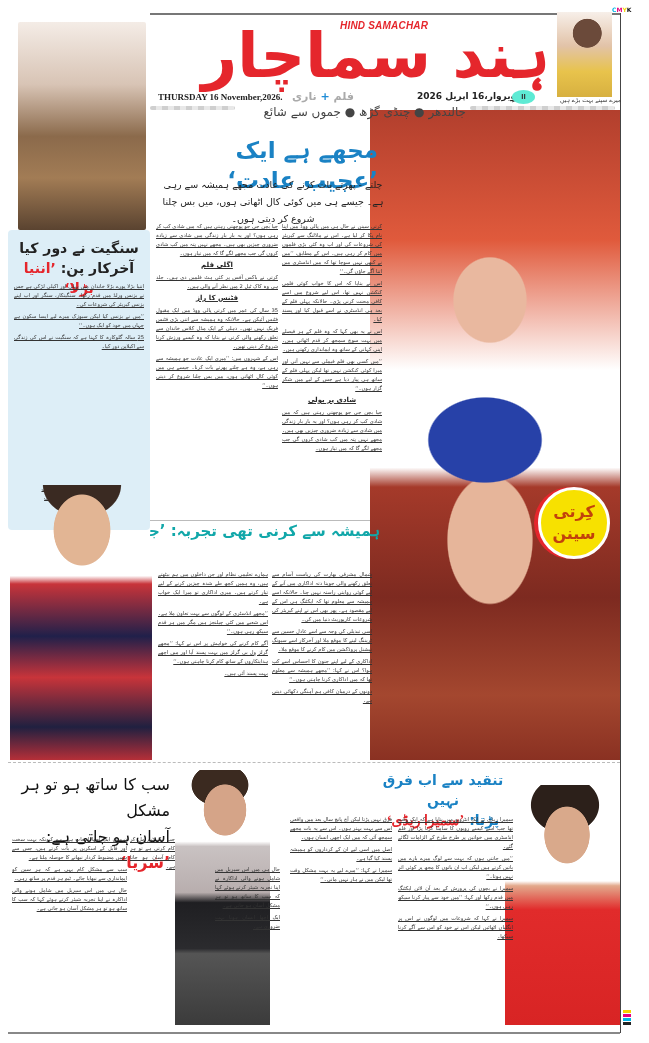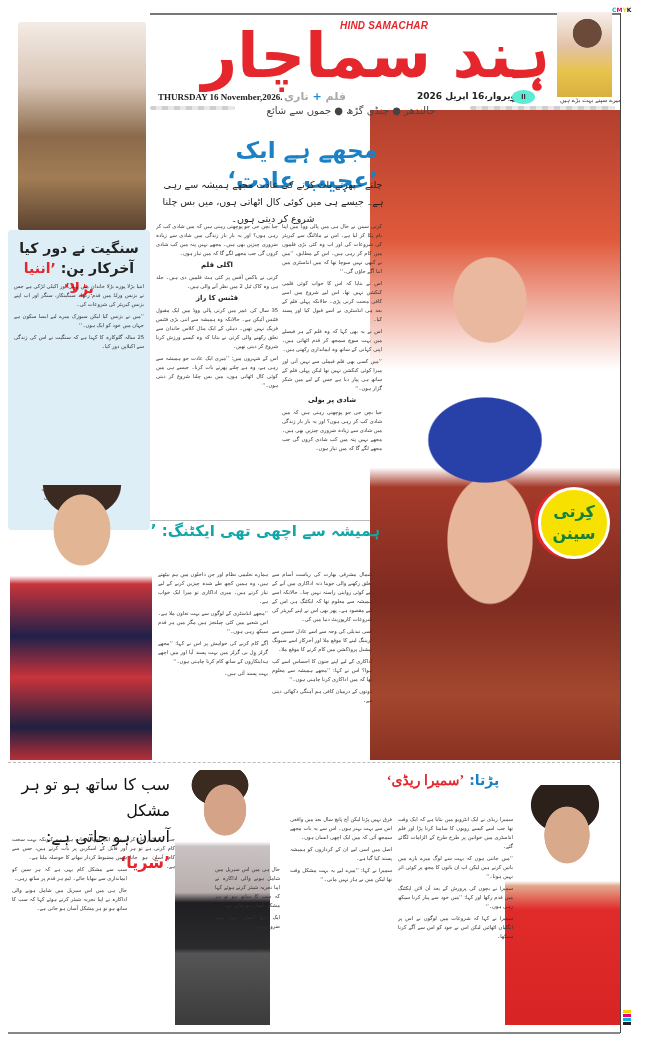--- a/index.html
+++ b/index.html
@@ -18,25 +18,25 @@
     .cmyk span:nth-child(2){color:#e6007e}
     .cmyk span:nth-child(3){color:#f5d400}
     .cmyk span:nth-child(4){color:#111}
     .cmyk-bottom { left: 623px; top: 1010px; width: 8px; }
     .cmyk-bottom div { height: 3px; margin-bottom: 1px; }
 
     
     .masthead-en { left: 340px; top: 20px; font: bold 10px "Liberation Sans", sans-serif; color: #e5262c; font-style: italic; letter-spacing: .2px; }
     .masthead { left: 170px; top: 20px; width: 380px; height: 72px; font: bold 62px "DejaVu Sans", sans-serif; color: #e5262c; direction: rtl; line-height: 72px; letter-spacing: -2px; }
     .dateline { left: 158px; top: 92px; font: bold 9px "Liberation Serif", serif; color: #222; }
-    .section-tag { left: 284px; top: 90px; font: bold 11px "DejaVu Sans", sans-serif; color: #aaa; direction: rtl; }
+    .section-tag { left: 292px; top: 90px; font: bold 11px "DejaVu Sans", sans-serif; color: #aaa; direction: rtl; }
     .section-tag .plus { color: #1f8cd6; }
     .urdu-date { left: 417px; top: 91px; font: bold 9px "DejaVu Sans", sans-serif; color: #222; direction: rtl; }
     .page-num { left: 512px; top: 90px; width: 23px; height: 14px; border-radius: 50%; background: #5eead4; font: bold 8px "Liberation Sans", sans-serif; text-align: center; line-height: 14px; color: #333; }
-    .editions { left: 236px; top: 105px; width: 230px; font-size: 10px; color: #444; text-align: center; direction: rtl; }
+    .editions { left: 236px; top: 105px; width: 230px; font-size: 12px; color: #444; text-align: right; direction: rtl; }
     .wavy { height: 4px; background: repeating-linear-gradient(90deg, #cfcfcf 0 6px, #e8e8e8 6px 12px); border-radius: 2px; }
 
     
     .photo { overflow: hidden; }
     .ph-topleft { left: 18px; top: 22px; width: 128px; height: 208px; background: linear-gradient(180deg, #f4ece6 0%, #d8c4b5 30%, #8b6a4b 55%, #a27c55 75%, #5a4330 100%); border-radius: 2px; }
     .ph-topright { left: 557px; top: 12px; width: 55px; height: 85px; background: radial-gradient(circle at 55% 25%, #6b4a3a 0 20%, transparent 21%), linear-gradient(180deg, #f7efe9 0%, #e2c3a8 40%, #e8c34c 70%, #d7b040 100%); }
     .ph-kriti { left: 370px; top: 110px; width: 250px; height: 650px;
       background:
         radial-gradient(ellipse 60px 70px at 120px 190px, #e9b89f 0 60%, transparent 62%),
         radial-gradient(ellipse 80px 60px at 115px 330px, #2741a8 0 70%, transparent 72%),
@@ -58,40 +58,40 @@
     }
     .ph-sameera { left: 505px; top: 785px; width: 115px; height: 240px;
       background:
         radial-gradient(ellipse 32px 40px at 62px 50px, #d9a98b 0 70%, transparent 72%),
         radial-gradient(ellipse 48px 40px at 60px 20px, #2c201a 0 70%, transparent 72%),
         linear-gradient(180deg, transparent 0 40%, #e3a98c 42%, #e12b2b 52%, #d82424 100%);
     }
 
     
     .name-badge { left: 538px; top: 487px; width: 72px; height: 72px; border-radius: 50%; background: #f7e100; border: 3px solid #fff; box-shadow: -4px 0 0 #e5262c; display: flex; flex-direction: column; align-items: center; justify-content: center; direction: rtl; }
-    .name-badge span { font: bold 16px "DejaVu Sans", sans-serif; color: #15803d; line-height: 22px; }
+    .name-badge span { font: bold 16px "DejaVu Sans", sans-serif; color: #c2410c; line-height: 22px; }
 
     .top-right-caption { left: 560px; top: 96px; font-size: 6px; color: #333; direction: rtl; }
 
     
     .h-main { left: 158px; top: 135px; width: 220px; font: bold 23px "DejaVu Sans", sans-serif; color: #1a82c4; text-align: right; direction: rtl; line-height: 30px; }
     .intro { left: 158px; top: 176px; width: 230px; font: 9.5px "DejaVu Sans", sans-serif; color: #222; text-align: center; direction: rtl; line-height: 17px; }
 
     .left-box { left: 8px; top: 230px; width: 142px; height: 300px; background: #ddeef7; border-radius: 4px; }
     .h-ananya { left: 12px; top: 238px; width: 134px; font: bold 14px "DejaVu Sans", sans-serif; color: #222; text-align: center; direction: rtl; line-height: 20px; }
     .h-ananya .name { color: #e5262c; }
 
     .h-jovita { left: 150px; top: 522px; width: 230px; font: bold 15px "DejaVu Sans", sans-serif; color: #11a7a9; text-align: right; direction: rtl; white-space: nowrap; overflow: hidden; }
     .h-shriya { left: 10px; top: 772px; width: 160px; font: 16px "DejaVu Sans", sans-serif; color: #111; text-align: right; direction: rtl; line-height: 26px; }
     .h-shriya .name { color: #e5262c; font-weight: bold; }
     .h-sameera { left: 378px; top: 770px; width: 130px; font: bold 14px "DejaVu Sans", sans-serif; color: #1a82c4; text-align: center; direction: rtl; line-height: 20px; }
     .h-sameera .name { color: #e5262c; font-family: Liberation Serif, serif; }
 
     
-    .col { font: 5.2px "DejaVu Sans", sans-serif; color: #333; direction: rtl; text-align: justify; line-height: 9px; overflow: hidden; }
+    .col { font: 5.2px "DejaVu Sans", sans-serif; color: #333; direction: rtl; text-align: justify; line-height: 9px; overflow: hidden; text-decoration: underline; }
     .col p { margin-bottom: 3px; }
     .col .sub { font-weight: bold; text-align: center; font-size: 7px; margin: 3px 0; color: #222; }
 
     .divider-h { height: 1px; background: #bbb; }
     .dotted { border-top: 1px dashed #bbb; }
   </style>
 </head>
 <body>
 
 <div class="abs top-rule"></div>
@@ -159,21 +159,21 @@
 <div class="abs col" style="left:14px;top:282px;width:130px;height:200px;">
   <p>اننیا بڑلا پورے بڑلا خاندان میں پہلی اور اکیلی لڑکی ہے جس نے بزنس ورلڈ میں قدم رکھا۔ سنگیتکار، سنگر اور اب اپنے بزنس کیریئر کی شروعات کی۔</p>
   <p>’’میں نے بزنس کیا لیکن سیوزک میرے لیے ایسا سکون ہے جہاں میں خود کو ایک ہوں۔‘‘</p>
   <p>25 سالہ گلوکارہ کا کہنا ہے کہ سنگیت نے اس کی زندگی سے اکیلاپن دور کیا۔</p>
 </div>
 <div class="abs col" style="left:40px;top:484px;width:80px;height:34px;text-align:center;">چلنے پر باتوں سے جڑے، لکھیں، ٹیکی کلاس اور کرنا، کہانیاں گنگنا دیتی ہے۔</div>
 
 <div class="abs divider-h" style="left:150px;top:520px;width:220px;"></div>
 <div class="abs photo ph-jovita"></div>
 <div class="abs h-jovita">
-  <span>ہمیشہ سے اچھی تھی ایکٹنگ:</span> <span>’جویتا دتہ‘</span>
+  <span>ہمیشہ سے کرنی تھی تجربہ:</span> <span>’جویتا دتہ‘</span>
 </div>
 <div class="abs col" style="left:272px;top:570px;width:100px;height:180px;">
   <p>شمال مشرقی بھارت کی ریاست آسام سے تعلق رکھنے والی جویتا دتہ اداکاری میں آنے کے لیے کوئی روایتی راستہ نہیں چنا۔ حالانکہ اسے ہمیشہ سے معلوم تھا کہ ایکٹنگ ہی اس کے لیے مقصود ہے۔ پھر بھی اس نے اپنے کیریئر کی شروعات کارپوریٹ دنیا میں کی۔</p>
   <p>اسی تبدیلی کی وجہ سے اسے عادل حسین سے ٹریننگ لینے کا موقع ملا اور آخرکار اسے سیونگ نیشنل پروڈکشن میں کام کرنے کا موقع ملا۔</p>
   <p>اداکاری کے لیے اپنے جنون کا احساس اسے کب ہوا؟ اس نے کہا: ’’مجھے ہمیشہ سے معلوم تھا کہ میں اداکاری کرنا چاہتی ہوں۔‘‘</p>
   <p>دونوں کے درمیان کافی ہم آہنگی دکھائی دیتی ہے۔</p>
 </div>
 <div class="abs col" style="left:158px;top:570px;width:110px;height:180px;">
   <p>ہمارے تعلیمی نظام اور جن داخلوں میں ہم بیٹھتے ہیں، وہ ہمیں کچھ طے شدہ چیزیں کرنے کے لیے تیار کرتے ہیں۔ میری اداکاری تو میرا ایک خواب ہے۔</p>
   <p>’’مجھے انڈسٹری کے لوگوں سے بہت تعاون ملا ہے۔ اس شعبے میں کئی چیلنجز ہیں مگر میں ہر قدم سیکھ رہی ہوں۔‘‘</p>
@@ -196,20 +196,21 @@
   <p>سب سے مشکل کام یہی ہے کہ ہر سین کو ایمانداری سے نبھایا جائے۔ ٹیم ہر قدم پر ساتھ رہی۔</p>
   <p>حال ہی میں اس سیریل میں شامل ہونے والی اداکارہ نے اپنا تجربہ شیئر کرتے ہوئے کہا کہ سب کا ساتھ ہو تو ہر مشکل آسان ہو جاتی ہے۔</p>
 </div>
 <div class="abs col" style="left:215px;top:865px;width:65px;height:165px;">
   <p>حال ہی میں اس سیریل میں شامل ہونے والی اداکارہ نے اپنا تجربہ شیئر کرتے ہوئے کہا کہ سب کا ساتھ ہو تو ہر مشکل آسان ہو جاتی ہے۔</p>
   <p>ایک اچھا انسان ہونا بہت ضروری ہے۔</p>
 </div>
 
 <div class="abs photo ph-sameera"></div>
 <div class="abs h-sameera">
+  <div>تنقید سے اب فرق نہیں</div>
   <div><span>پڑتا:</span> <span class="name">’سمیرا ریڈی‘</span></div>
 </div>
 <div class="abs col" style="left:398px;top:815px;width:115px;height:215px;">
   <p>سمیرا ریڈی نے ایک انٹرویو میں بتایا ہے کہ ایک وقت تھا جب اسے کیسے رویوں کا سامنا کرنا پڑا اور فلم انڈسٹری میں خواتین پر طرح طرح کے الزامات لگائے گئے۔</p>
   <p>’’میں جانتی ہوں کہ بہت سے لوگ میرے بارے میں باتیں کرتے ہیں لیکن اب ان باتوں کا مجھ پر کوئی اثر نہیں ہوتا۔‘‘</p>
   <p>سمیرا نے بچوں کی پرورش کے بعد آن لائن ایکٹنگ میں قدم رکھا اور کہا: ’’میں خود سے پیار کرنا سیکھ رہی ہوں۔‘‘</p>
   <p>سمیرا نے کہا کہ شروعات میں لوگوں نے اس پر انگلیاں اٹھائیں لیکن اس نے خود کو اس سے آگے کرنا سیکھا۔</p>
 </div>
 <div class="abs col" style="left:290px;top:815px;width:102px;height:215px;">
   <p>فرق نہیں پڑتا لیکن آج پانچ سال بعد میں واقعی اس سے بہت بہتر ہوں۔ اس سے یہ بات مجھے سمجھ آئی کہ میں ایک اچھی انسان ہوں۔</p>

